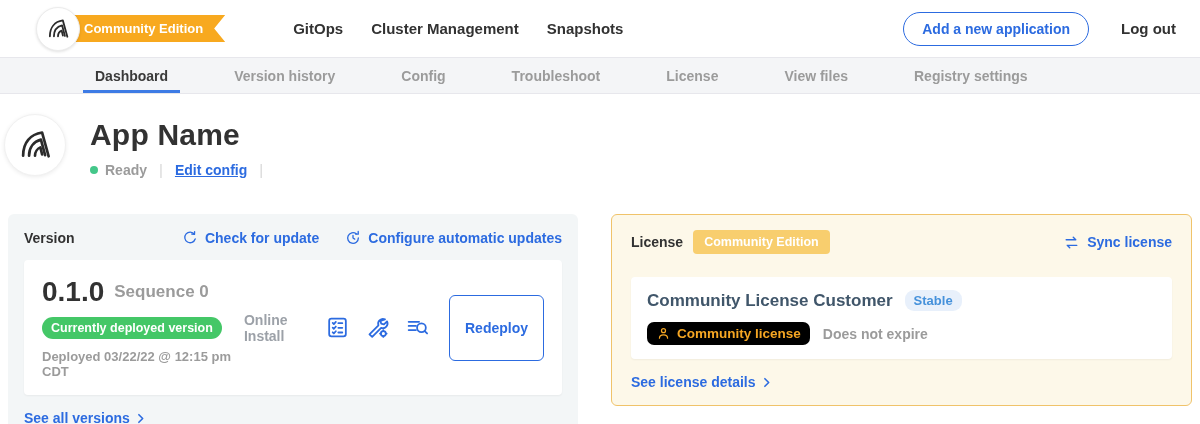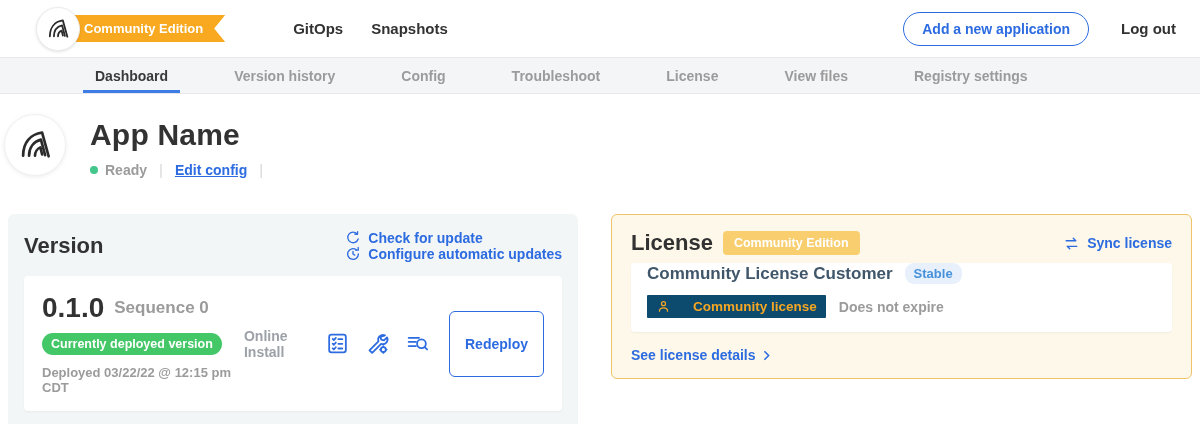--- a/index.html
+++ b/index.html
@@ -36,25 +36,25 @@
     box-shadow:0 1px 4px rgba(0,0,0,.08);display:flex;align-items:center;justify-content:center;}
   .app-title{font-size:30px;font-weight:bold;color:#323232;margin:4px 0 0 0;line-height:1.1;letter-spacing:.2px;}
   .status-row{display:flex;align-items:center;margin-top:10px;font-size:14px;}
   .status-dot{width:8px;height:8px;border-radius:50%;background:#44C78A;margin-right:7px;}
   .status-text{color:#9B9B9B;font-weight:bold;}
   .vdivider{color:#D8D8D8;margin:0 12px;font-size:15px;}
   .link{color:#2C6BE0;font-weight:bold;cursor:pointer;text-decoration:none;}
 
   
   .cards{display:flex;align-items:flex-start;gap:33px;margin:36px 8px 0 8px;}
-  .card-title{font-size:22px;font-weight:bold;color:#323232;}
+  .card-title{font-size:14px;font-weight:bold;color:#323232;}
 
   .version-card{width:538px;background:#F3F6F7;border-radius:6px;padding:16px;flex:none;}
   .vc-head{display:flex;align-items:center;}
-  .vc-links{margin-left:auto;display:flex;align-items:flex-start;flex-direction:column;}
+  .vc-links{margin-left:auto;display:flex;align-items:center;gap:26px;}
   .icon-link{display:flex;align-items:center;gap:7px;font-size:14px;color:#2C6BE0;font-weight:bold;cursor:pointer;}
   .inner-card{background:#fff;border-radius:4px;box-shadow:0 1px 2px rgba(0,0,0,.05);}
   .vc-inner{margin-top:14px;padding:16px 18px;display:flex;align-items:center;}
   .ver-line{display:flex;align-items:center;gap:10px;}
   .ver-num{font-size:28px;font-weight:bold;color:#323232;}
   .ver-seq{font-size:17px;color:#9B9B9B;font-weight:bold;}
   .badge-green{display:inline-block;background:#44C767;color:#fff;font-size:12.5px;font-weight:bold;
     padding:4px 9px;border-radius:11px;margin-top:9px;}
   .deployed{font-size:13px;color:#9B9B9B;font-weight:bold;margin-top:10px;}
   .vc-right{margin-left:auto;display:flex;align-items:center;gap:15px;}
@@ -62,47 +62,48 @@
   .action-icon{color:#2C6BE0;cursor:pointer;}
   .redeploy-btn{border:1px solid #2C6BE0;background:#fff;color:#2C6BE0;font-size:14px;font-weight:bold;
     border-radius:6px;padding:24px 15px;font-family:inherit;cursor:pointer;margin-left:4px;}
   .see-link{display:flex;align-items:center;gap:4px;margin-top:15px;font-size:14px;}
 
   .license-card{flex:1;background:#FDF8E9;border:1px solid #F0C36A;border-radius:6px;padding:15px 19px;}
   .lc-head{display:flex;align-items:center;}
   .badge-edition{background:#F8CE6E;color:#fff;font-size:12.5px;font-weight:bold;padding:5px 11px;
     border-radius:4px;margin-left:10px;}
   .lc-sync{margin-left:auto;}
-  .lc-inner{margin-top:7px;padding:0 16px 14px 16px;}
+  .lc-inner{margin-top:23px;padding:13px 16px 14px 16px;}
   .lc-name-row{display:flex;align-items:center;}
   .customer-name{font-size:17px;font-weight:bold;color:#40566A;}
   .badge-channel{background:#E8F0FB;color:#4591DB;font-size:13px;font-weight:bold;padding:3px 9px;
     border-radius:9px;margin-left:12px;}
   .lc-meta-row{display:flex;align-items:center;margin-top:11px;}
-  .badge-license-type{display:flex;align-items:center;gap:22px;background:#0c4a6e;color:#F5A623;
-    font-size:13.5px;font-weight:bold;padding:4px 9px;border-radius:1px;}
+  .badge-license-type{display:flex;align-items:center;gap:6px;background:#000000;color:#F5A623;
+    font-size:13.5px;font-weight:bold;padding:4px 9px;border-radius:7px;}
   .expiry{font-size:14px;color:#9B9B9B;font-weight:bold;margin-left:13px;}
 </style>
 </head>
 <body>
 
 <header class="topnav">
   <div class="brand">
     <div class="logo-circle">
       <svg width="26" height="26" viewBox="0 0 64 64" fill="none" stroke="#2b2b2b" stroke-width="4.5" stroke-linecap="round" stroke-linejoin="round">
         <path d="M12 50 C 12 28 24 14 44 11 L 55 51"></path>
         <path d="M22 50 C 22 36 30 26 42 23 L 49 49"></path>
         <path d="M32 50 C 32 44 36 38 41 36 L 44 48"></path>
       </svg>
     </div>
     <div class="ribbon">Community Edition</div>
   </div>
 
   <nav class="top-tabs">
     <div class="top-tab">GitOps</div>
+    <div class="top-tab">Cluster Management</div>
     <div class="top-tab">Snapshots</div>
   </nav>
 
   <div class="top-right">
     <button class="pill-btn">Add a new application</button>
     <span class="logout">Log out</span>
   </div>
 </header>
 
 <nav class="subnav">

